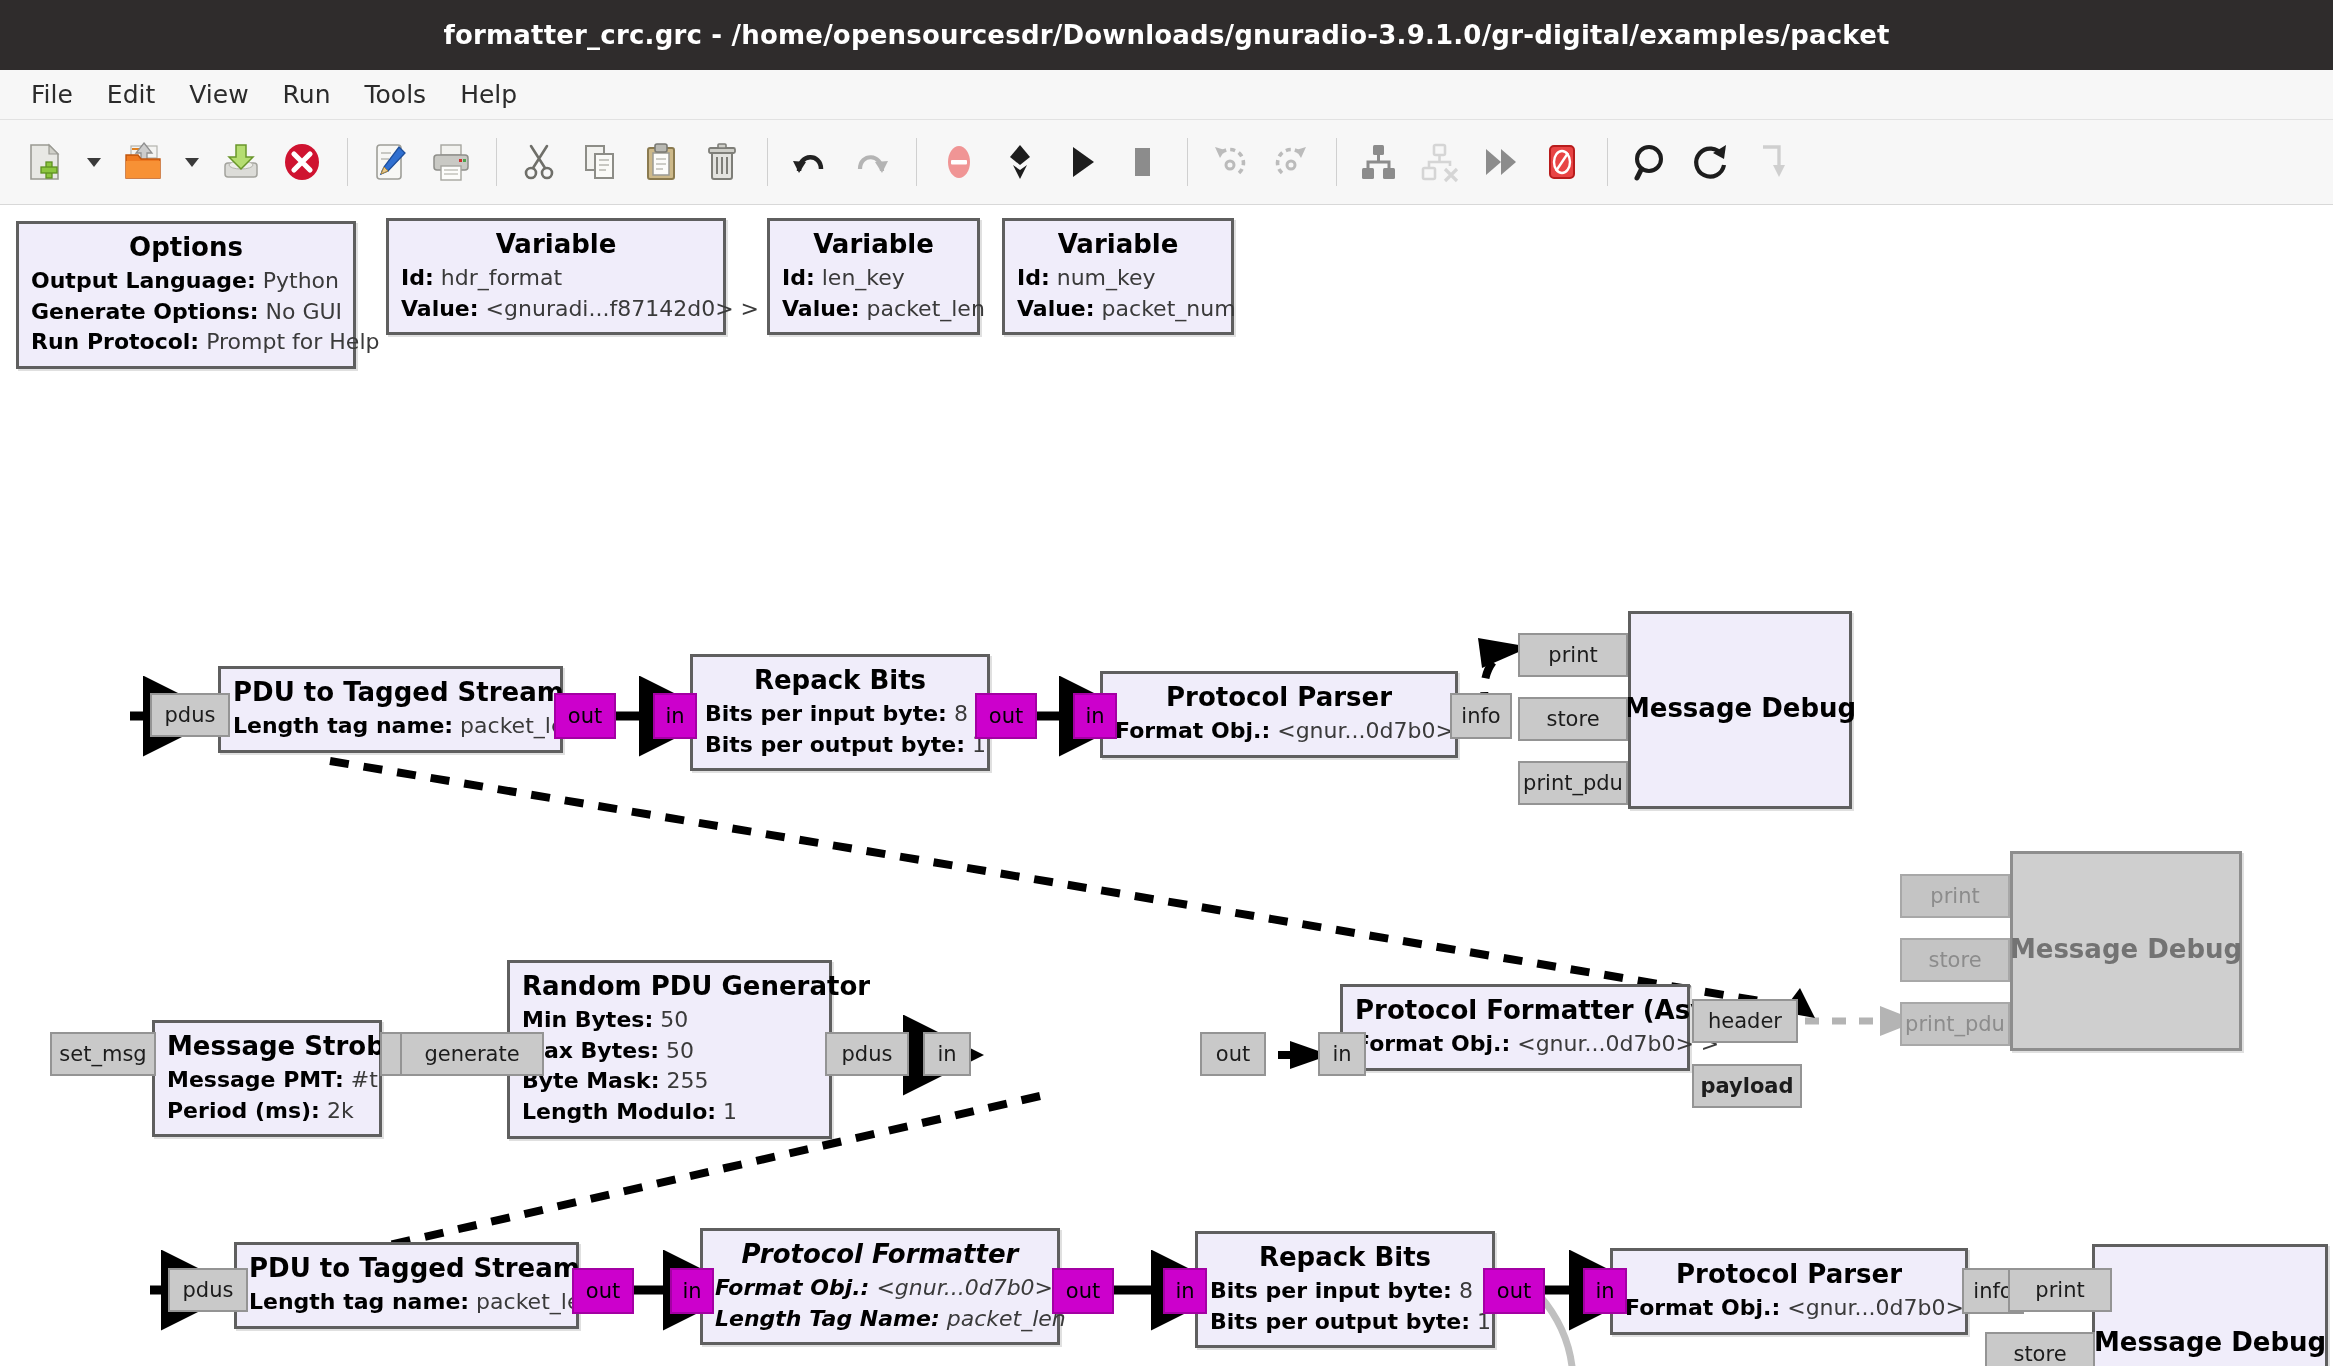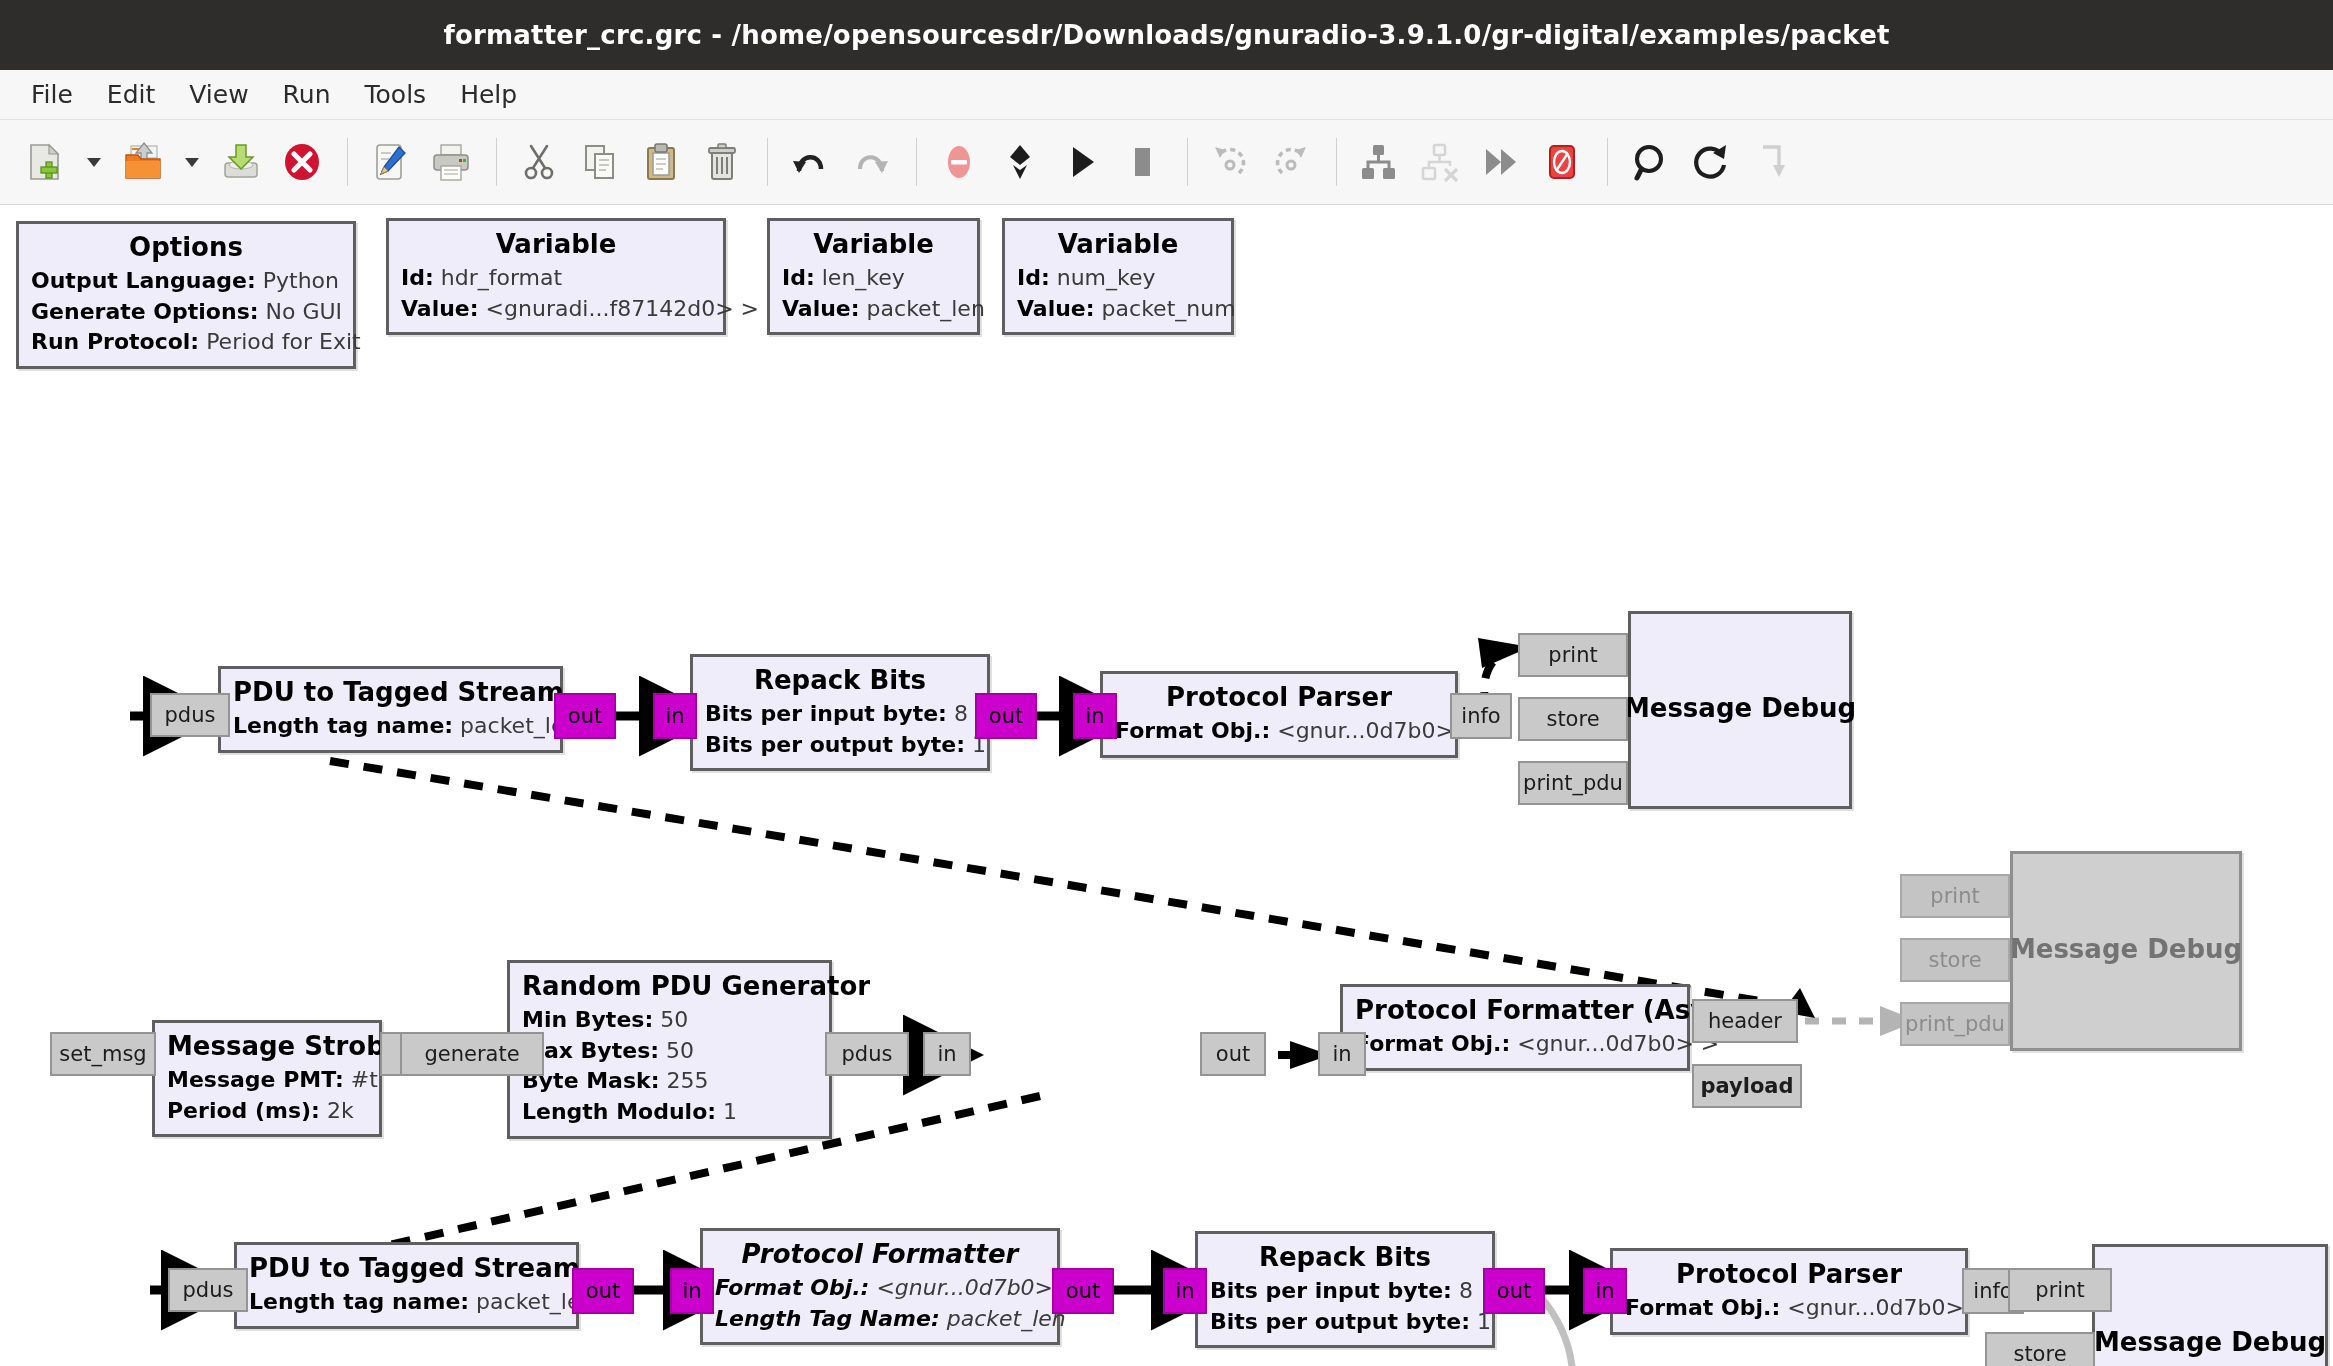--- a/index.html
+++ b/index.html
@@ -394,21 +394,21 @@
     <path d="M1540 1090 C1600 1160, 1560 1230, 1560 1275" fill="none" stroke="#c0c0c0" stroke-width="7"></path>
     <path d="M1540 1262 L1575 1276 L1540 1290 Z" fill="#c0c0c0"></path>
 
     <line x1="1955" y1="1084" x2="1972" y2="1084" stroke="#000" stroke-width="6"></line>
   </svg>
 
   <div class="blk" style="left:16px; top:15px; width:340px;">
     <div class="bt">Options</div>
     <div class="bp"><b>Output Language:</b> <span>Python</span></div>
     <div class="bp"><b>Generate Options:</b> <span>No GUI</span></div>
-    <div class="bp"><b>Run Protocol:</b> <span>Period for Exit</span></div>
+    <div class="bp"><b>Run Protocol:</b> <span>Prompt for Help</span></div>
   </div>
 
   <div class="blk" style="left:386px; top:12px; width:340px;">
     <div class="bt">Variable</div>
     <div class="bp"><b>Id:</b> <span>hdr_format</span></div>
     <div class="bp"><b>Value:</b> <span>&lt;gnuradi...f87142d0&gt; &gt;</span></div>
   </div>
 
   <div class="blk" style="left:767px; top:12px; width:213px;">
     <div class="bt">Variable</div>

